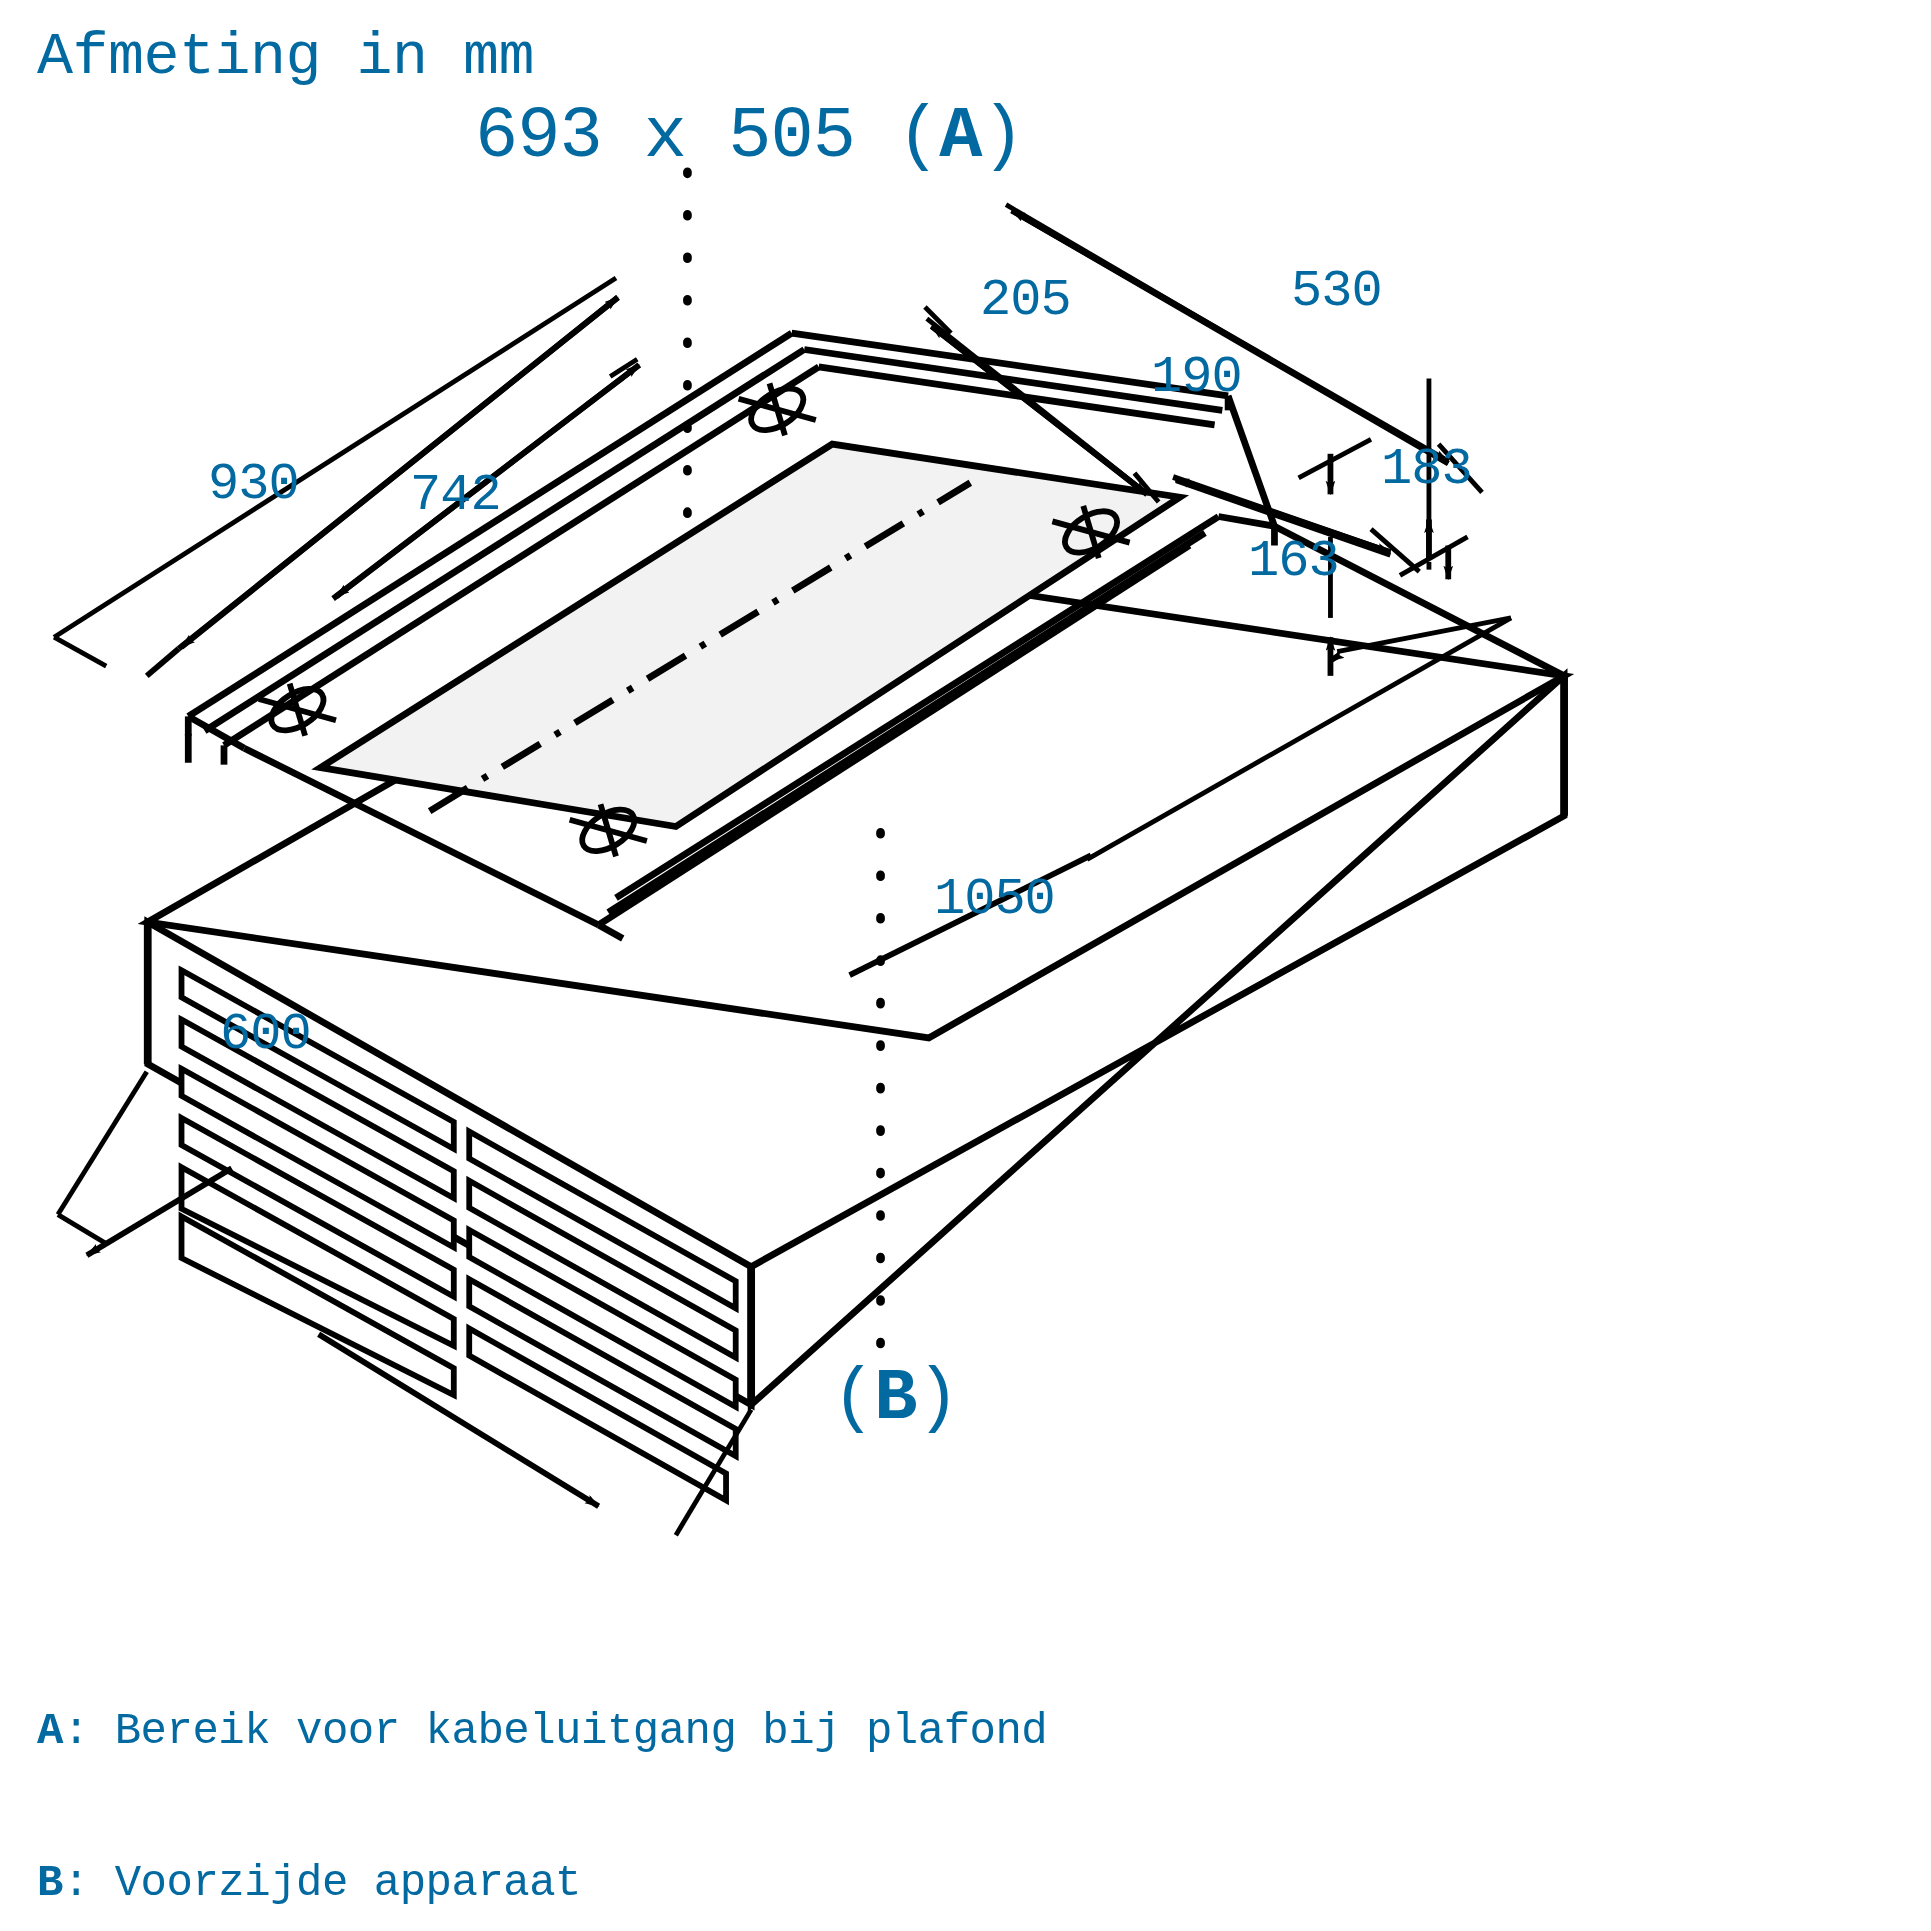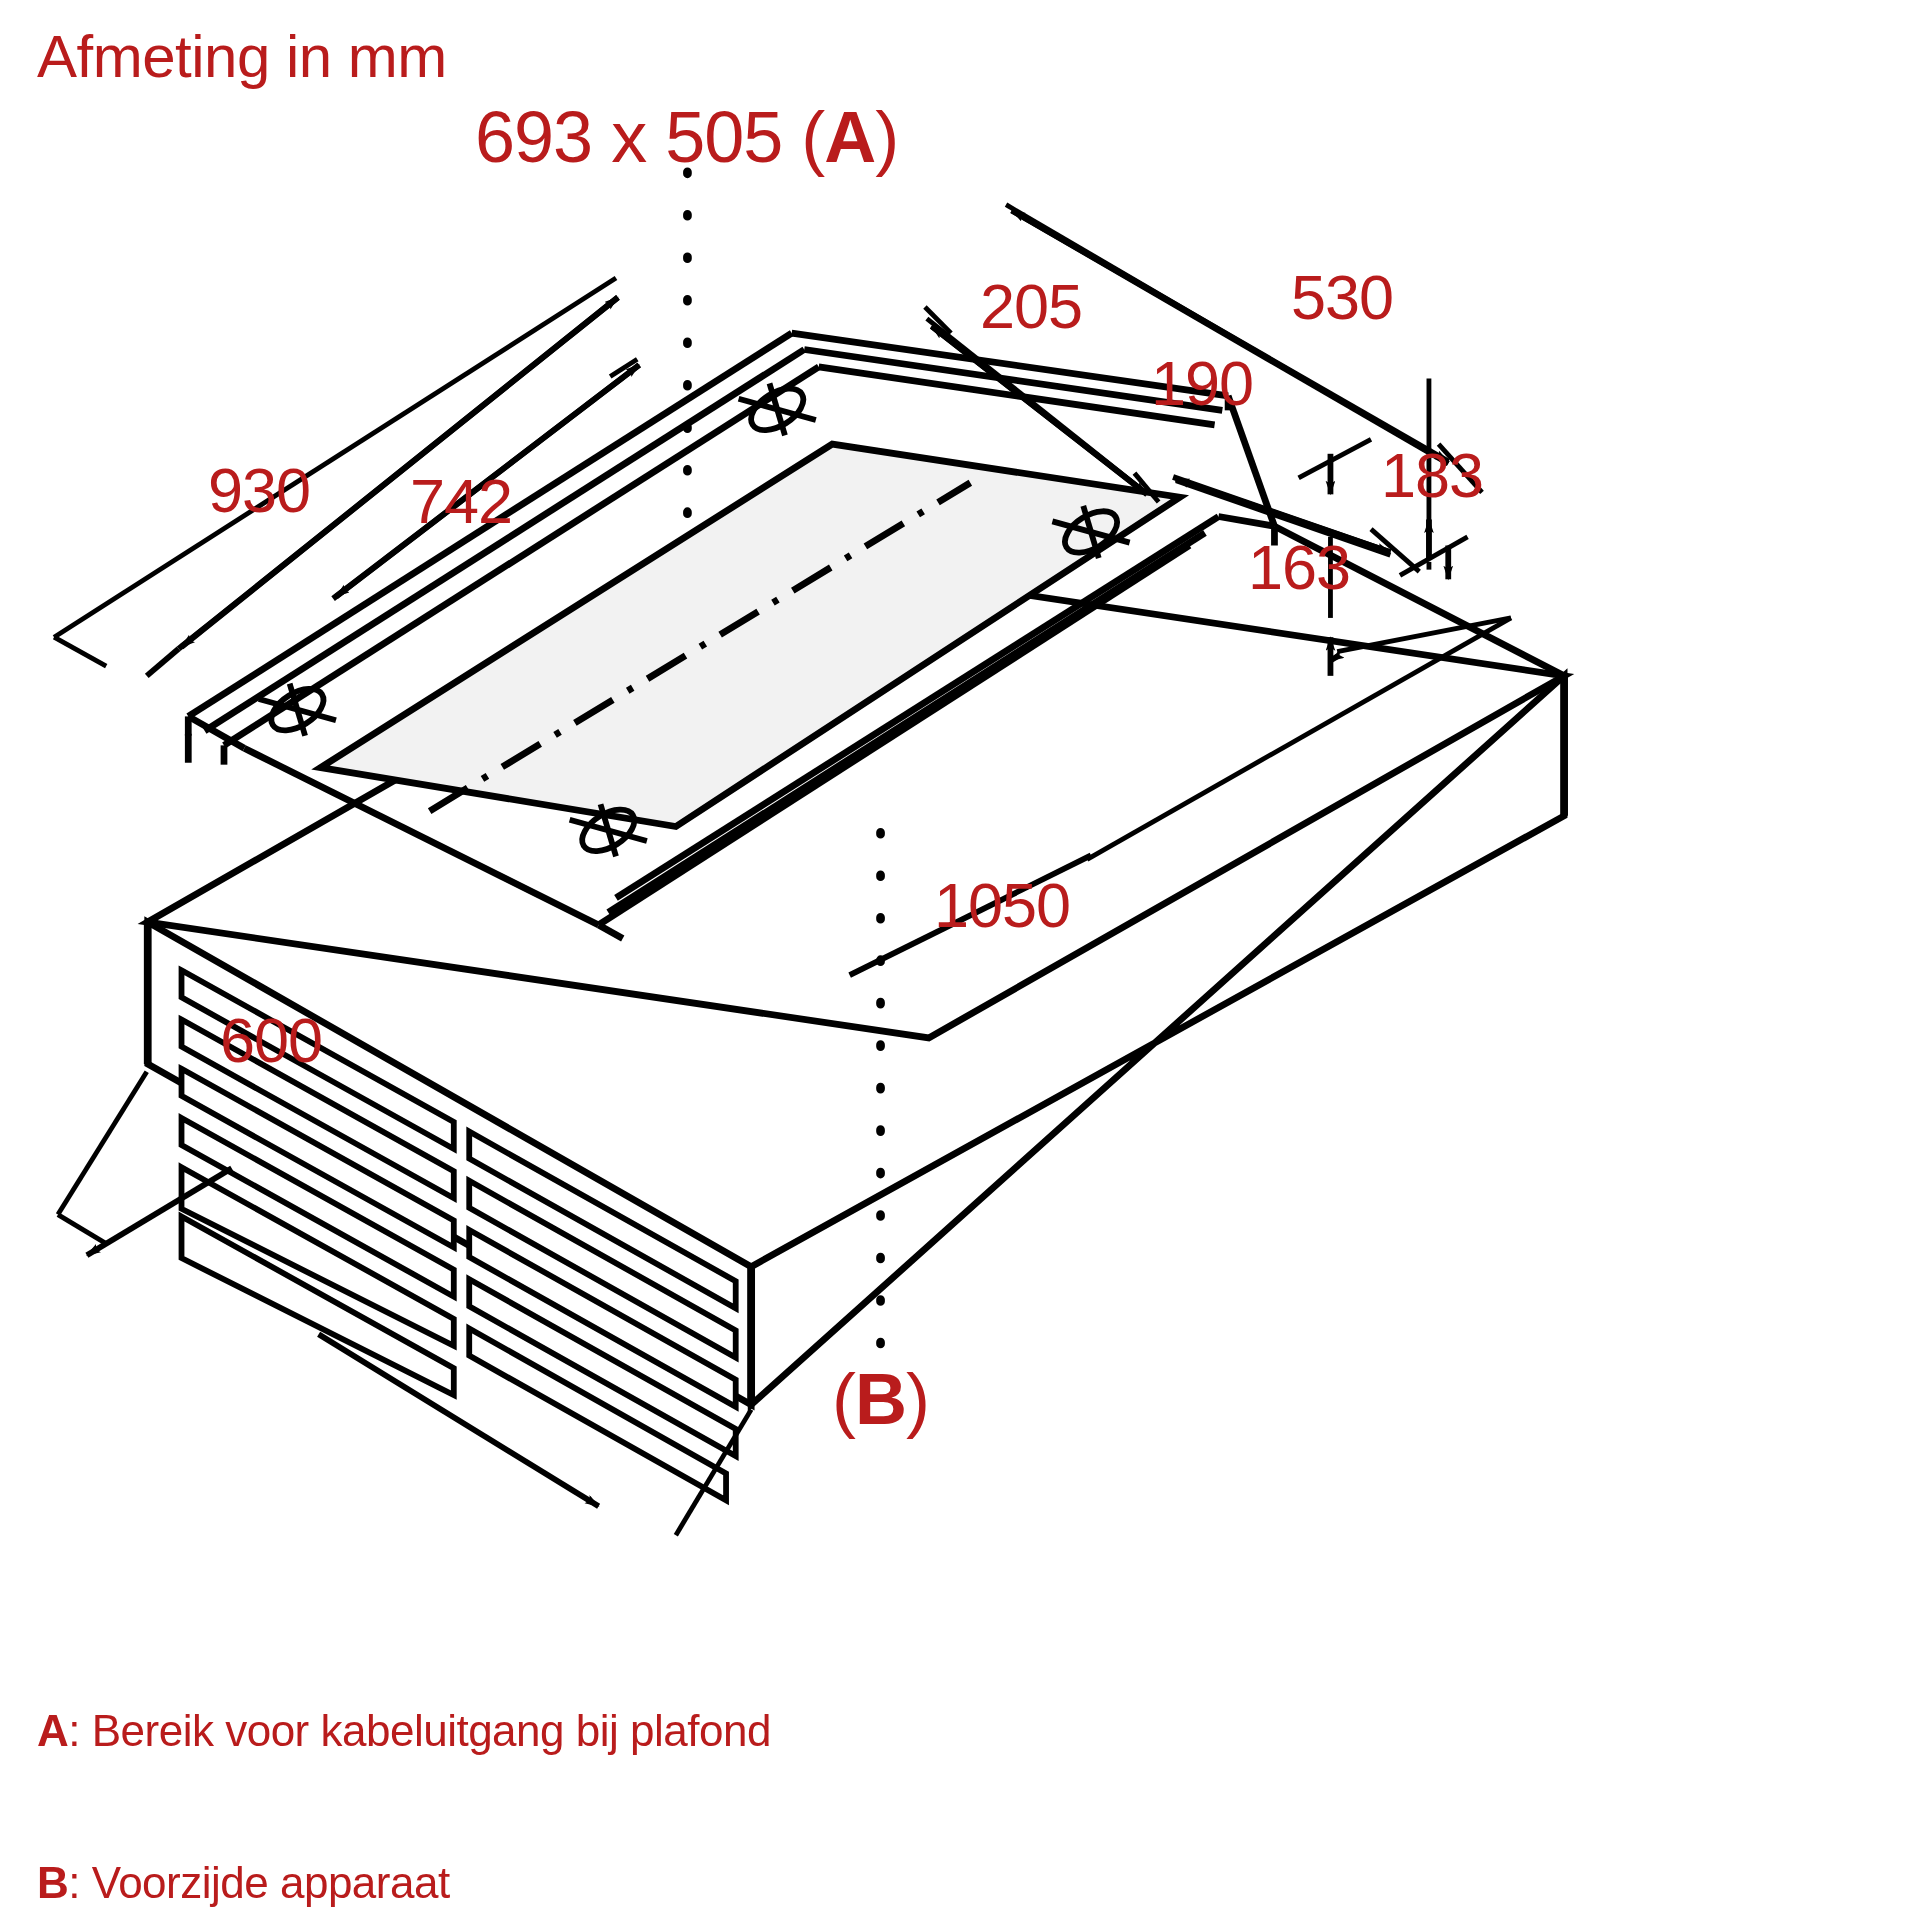--- a/index.html
+++ b/index.html
@@ -25,29 +25,29 @@
     top: 0;
     left: 0;
     width: 1931px;
     height: 1931px;
     display: block;
   }
   .txt {
     position: absolute;
     white-space: pre;
     line-height: 1;
-    font-family: Liberation Sans, sans-serif;
-    color: #b91c1c;
+    font-family: Liberation Mono, monospace;
+    color: #0369a1;
   }
   .title-text {
     font-size: 60px;
     letter-spacing: -0.5px;
   }
   .dim-text {
-    font-size: 63px;
+    font-size: 52px;
     letter-spacing: -1px;
   }
   .callout-text {
     font-size: 72px;
     letter-spacing: -1px;
   }
   .callout-text b { font-weight: bold; }
   .legend-text {
     font-size: 44px;
     letter-spacing: -0.5px;

